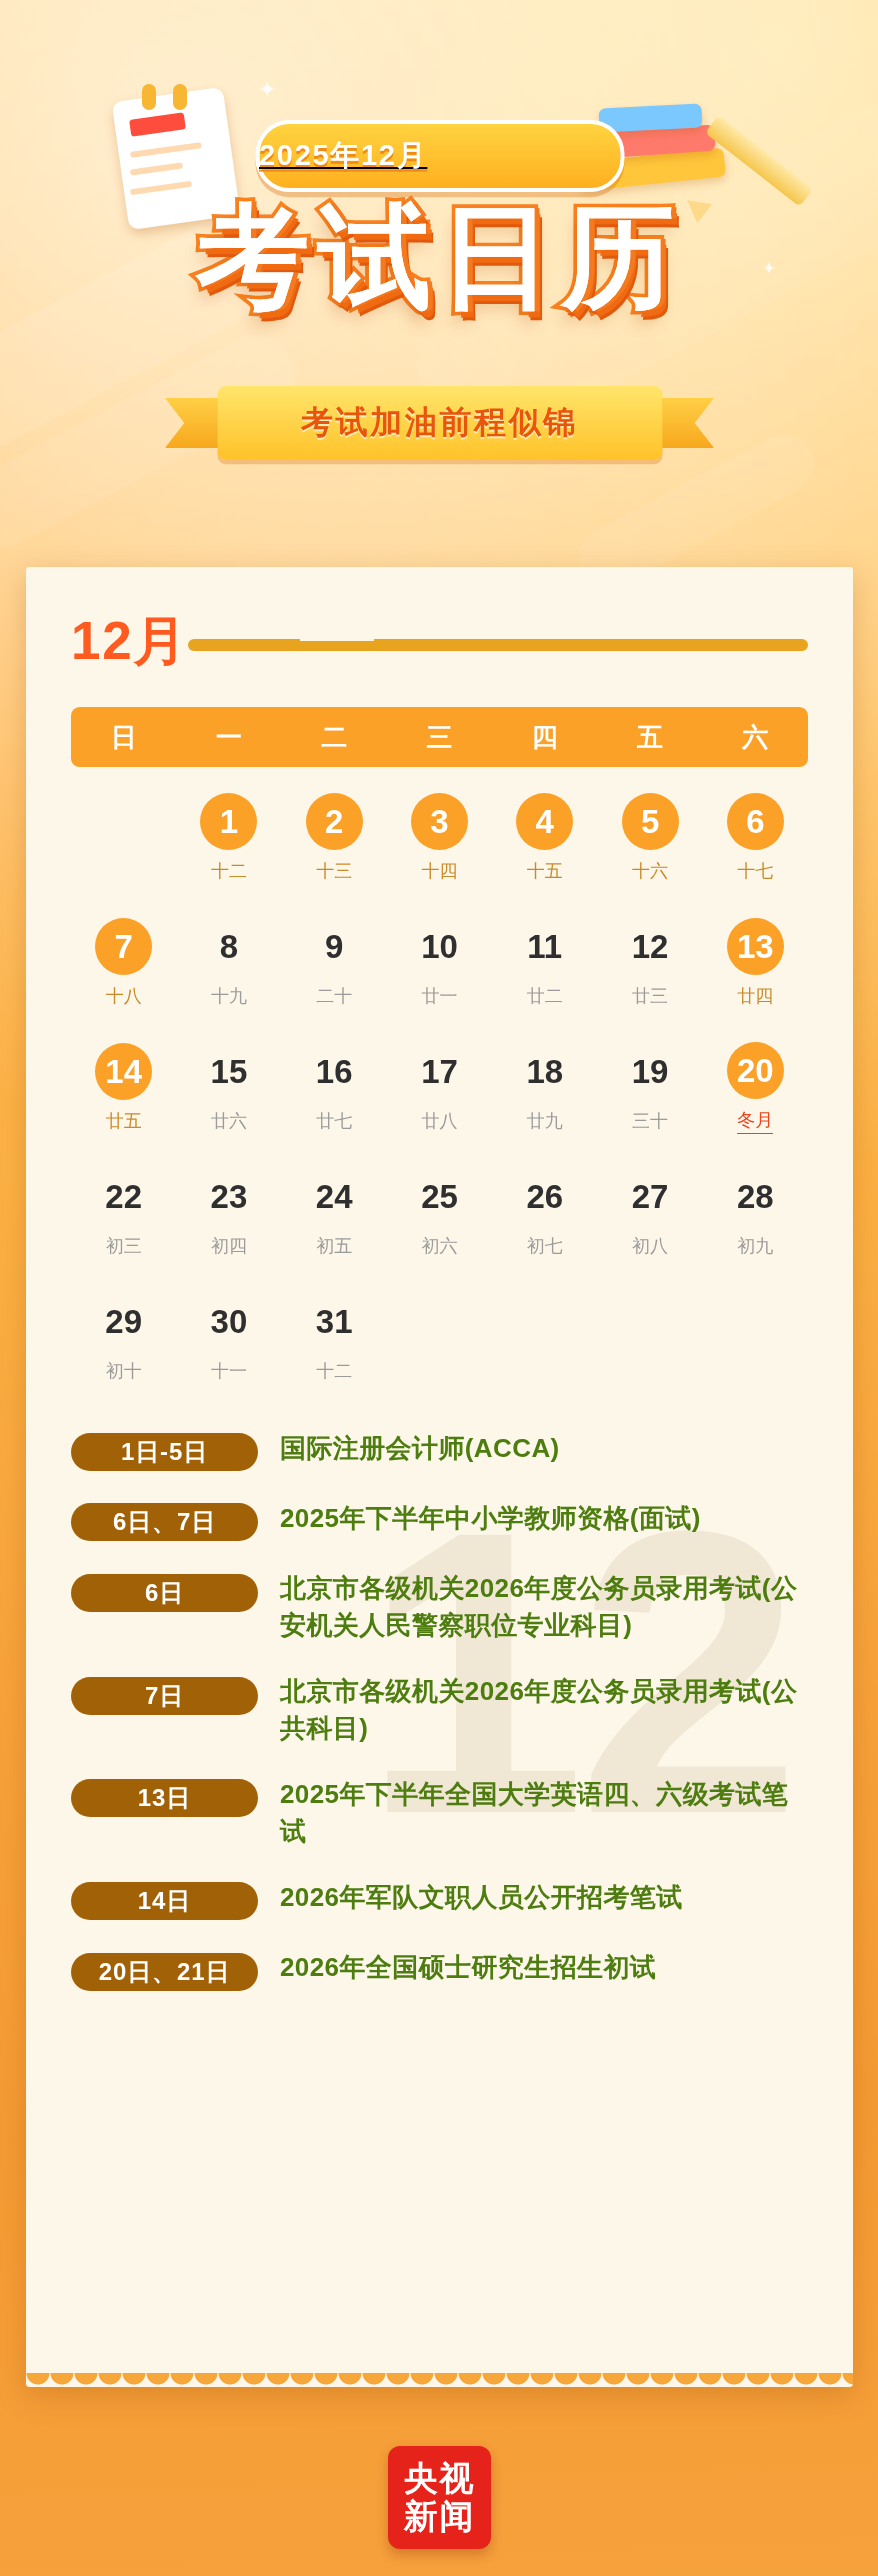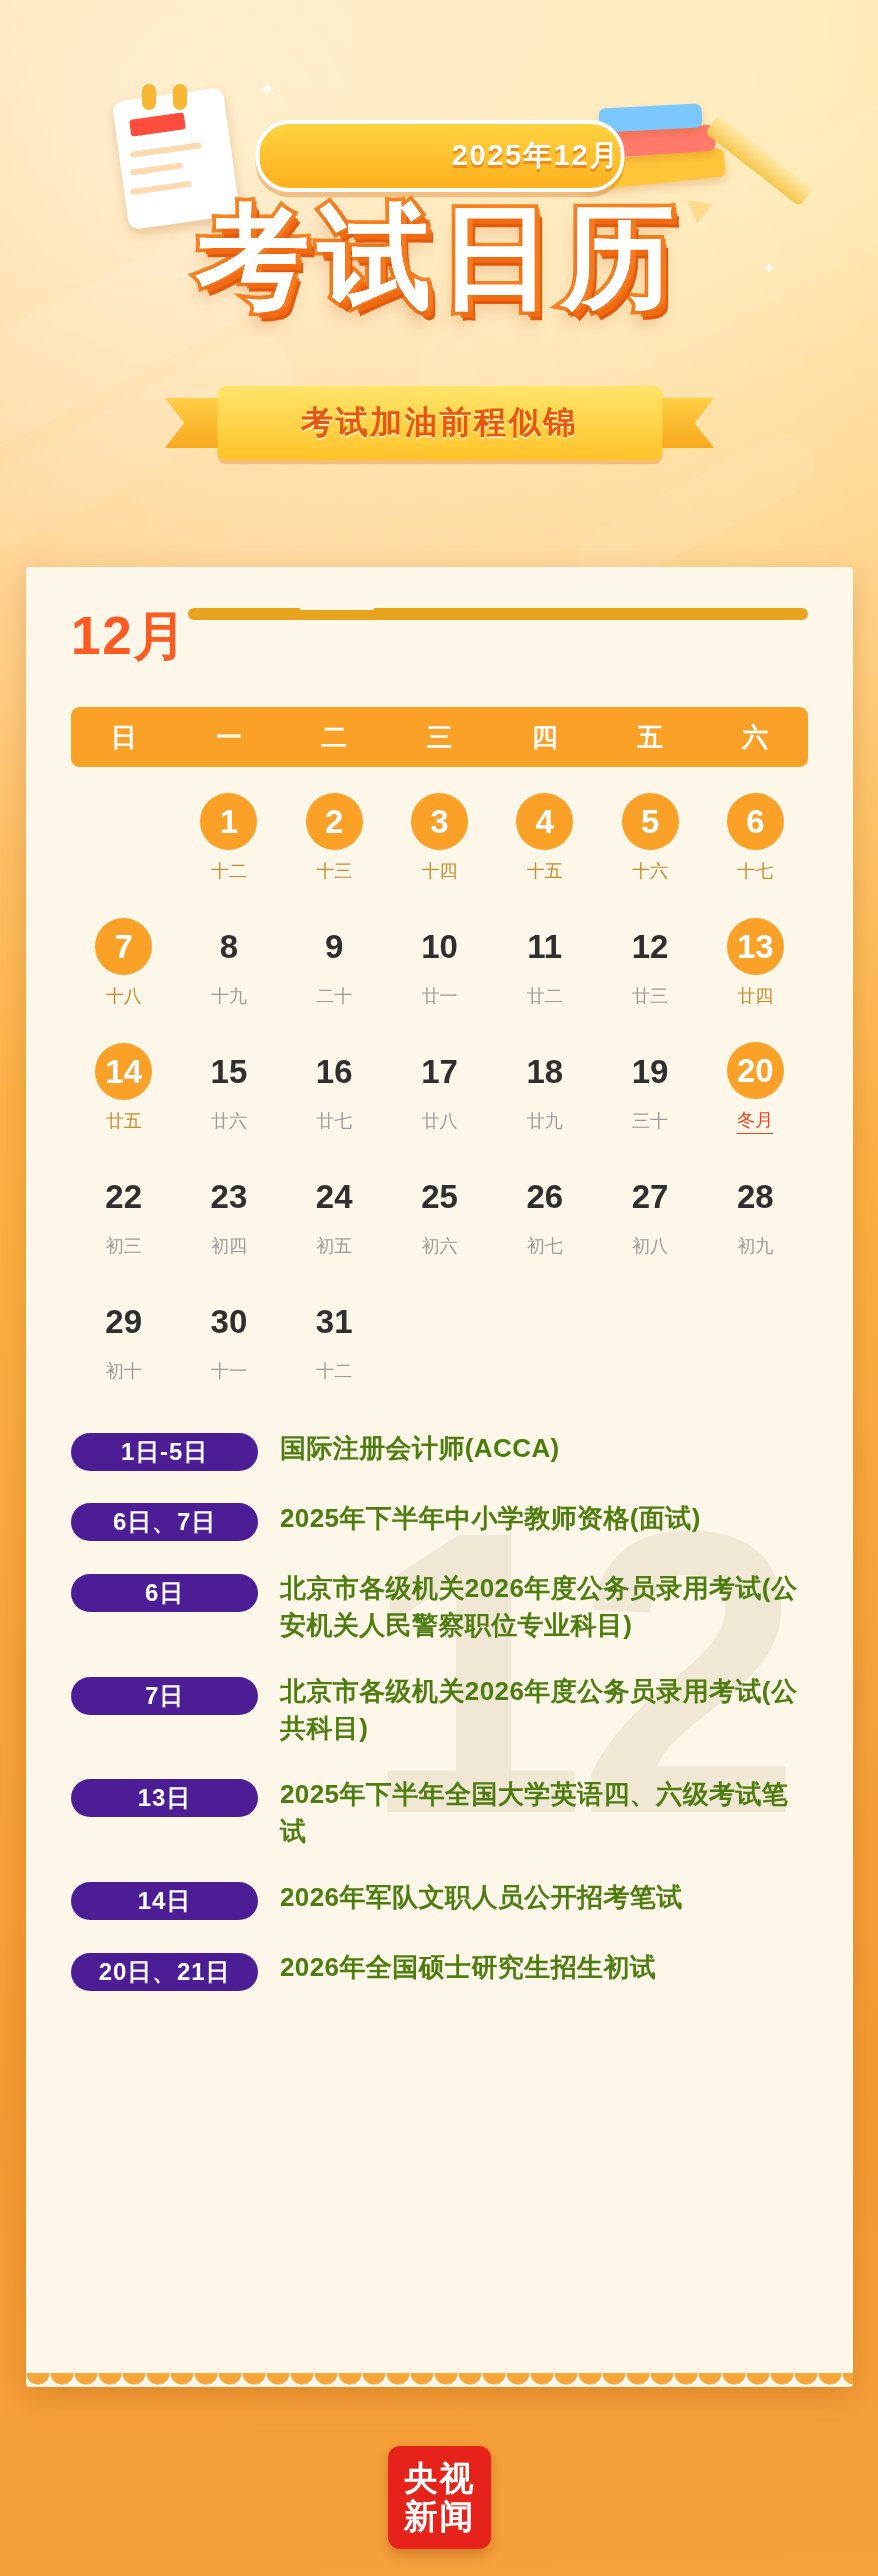--- a/index.html
+++ b/index.html
@@ -27,22 +27,23 @@
   .s4{width:549px;height:129px;left:403px;top:215px;opacity:.25;}
 
   
   .header{position:relative;height:549px;}
   .ribbon-top{
     position:absolute;left:50%;transform:translateX(-50%);
     top:120px;width:361px;height:64px;
     background:linear-gradient(180deg,#ffd340,#ffb01f);
     border:4.3px solid #fff;border-radius:34px;
     box-shadow:0 5.2px 0 rgba(214,110,10,.35);
-    display:flex;align-items:center;justify-content:flex-end;
+    display:flex;align-items:center;justify-content:flex-start;
     z-index:6;
+    text-decoration:underline;
   }
   .ribbon-top span{
     font-size:29px;font-weight:bold;color:#fff;letter-spacing:1.7px;
     text-shadow:0 2.6px 0 #f08a12;
   }
   .big-title{
     position:absolute;left:0;right:0;top:201px;text-align:center;z-index:5;
   }
   .big-title .txt{
     display:inline-block;
@@ -114,21 +115,21 @@
       radial-gradient(circle at 12px 0, #f7a63a 11px, rgba(0,0,0,0) 12px) repeat-x;
     background-size:24px 26px;
   }
   .watermark{
     position:absolute;right:60px;top:944px;
     font-size:403px;font-weight:bold;color:#f0e7d4;line-height:.8;
     letter-spacing:-8.6px;z-index:0;user-select:none;
   }
   .card-inner{position:relative;z-index:1;padding:34px 45px 0 45px;}
 
-  .month-row{display:flex;align-items:flex-start;height:82px;}
+  .month-row{display:flex;align-items:center;height:82px;}
   .month-label{font-size:53px;font-weight:bold;color:#ff5a1f;letter-spacing:1.7px;}
   .month-bar{flex:1;height:12px;background:#e8a41e;border-radius:6.9px;margin-top:6.9px;position:relative;}
   .month-bar .notch{position:absolute;top:-8.6px;left:112px;width:74px;height:10.3px;background:#fdf7ea;}
 
   .weekdays{
     margin-top:24px;height:60px;background:#fba127;border-radius:8.6px;
     display:grid;grid-template-columns:repeat(7,1fr);align-items:center;
   }
   .weekdays div{text-align:center;color:#fff;font-size:26px;font-weight:bold;}
 
@@ -141,21 +142,21 @@
   .cell.hl .num{background:#fba127;color:#fff;}
   .cell .lunar{margin-top:8.6px;font-size:18px;color:#9b9b9b;}
   .cell.hl .lunar{color:#c98b2a;}
   .cell .lunar.red{color:#e8441f;border-bottom:1.7px solid #e8441f;padding-bottom:1.7px;}
   .cell.empty{visibility:hidden;}
 
   
   .events{margin-top:29px;padding-bottom:43px;}
   .event{display:flex;align-items:flex-start;margin-bottom:29px;}
   .tag{
-    flex:0 0 auto;width:187px;height:38px;background:#4c1d95;border-radius:19px;
+    flex:0 0 auto;width:187px;height:38px;background:#a16207;border-radius:19px;
     color:#fff;font-size:24px;font-weight:bold;display:flex;align-items:center;justify-content:center;
     margin-right:22px;margin-top:3.4px;letter-spacing:0.9px;
   }
   .etext{font-size:26px;font-weight:bold;color:#4d7c0f;line-height:1.42;letter-spacing:0.4px;}
 
   
   .footer{
     position:absolute;left:0;right:0;top:2446px;display:flex;justify-content:center;
   }
   .logo{

